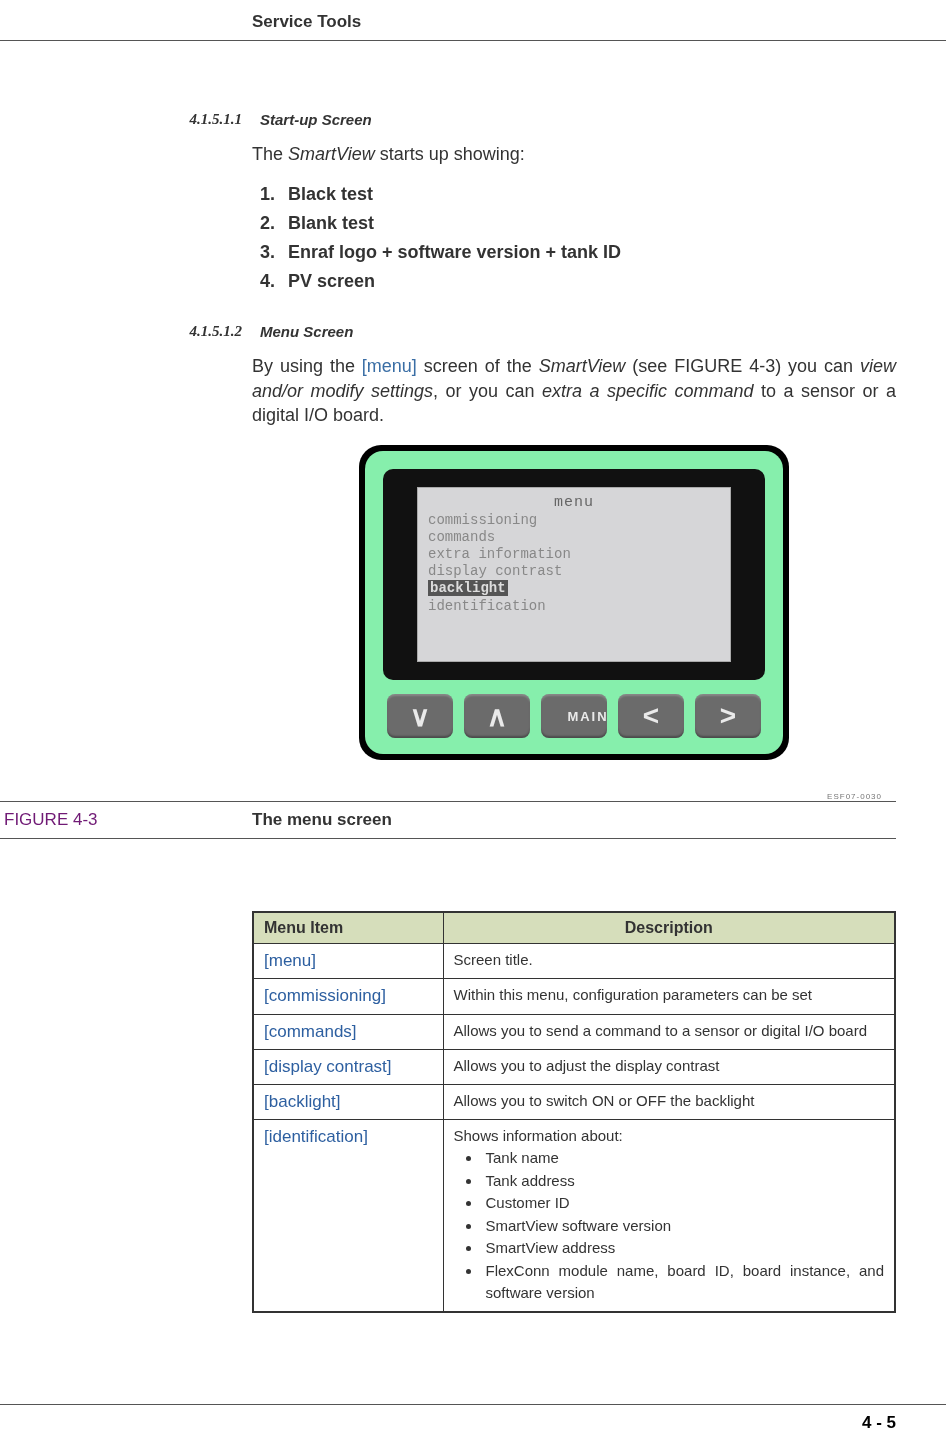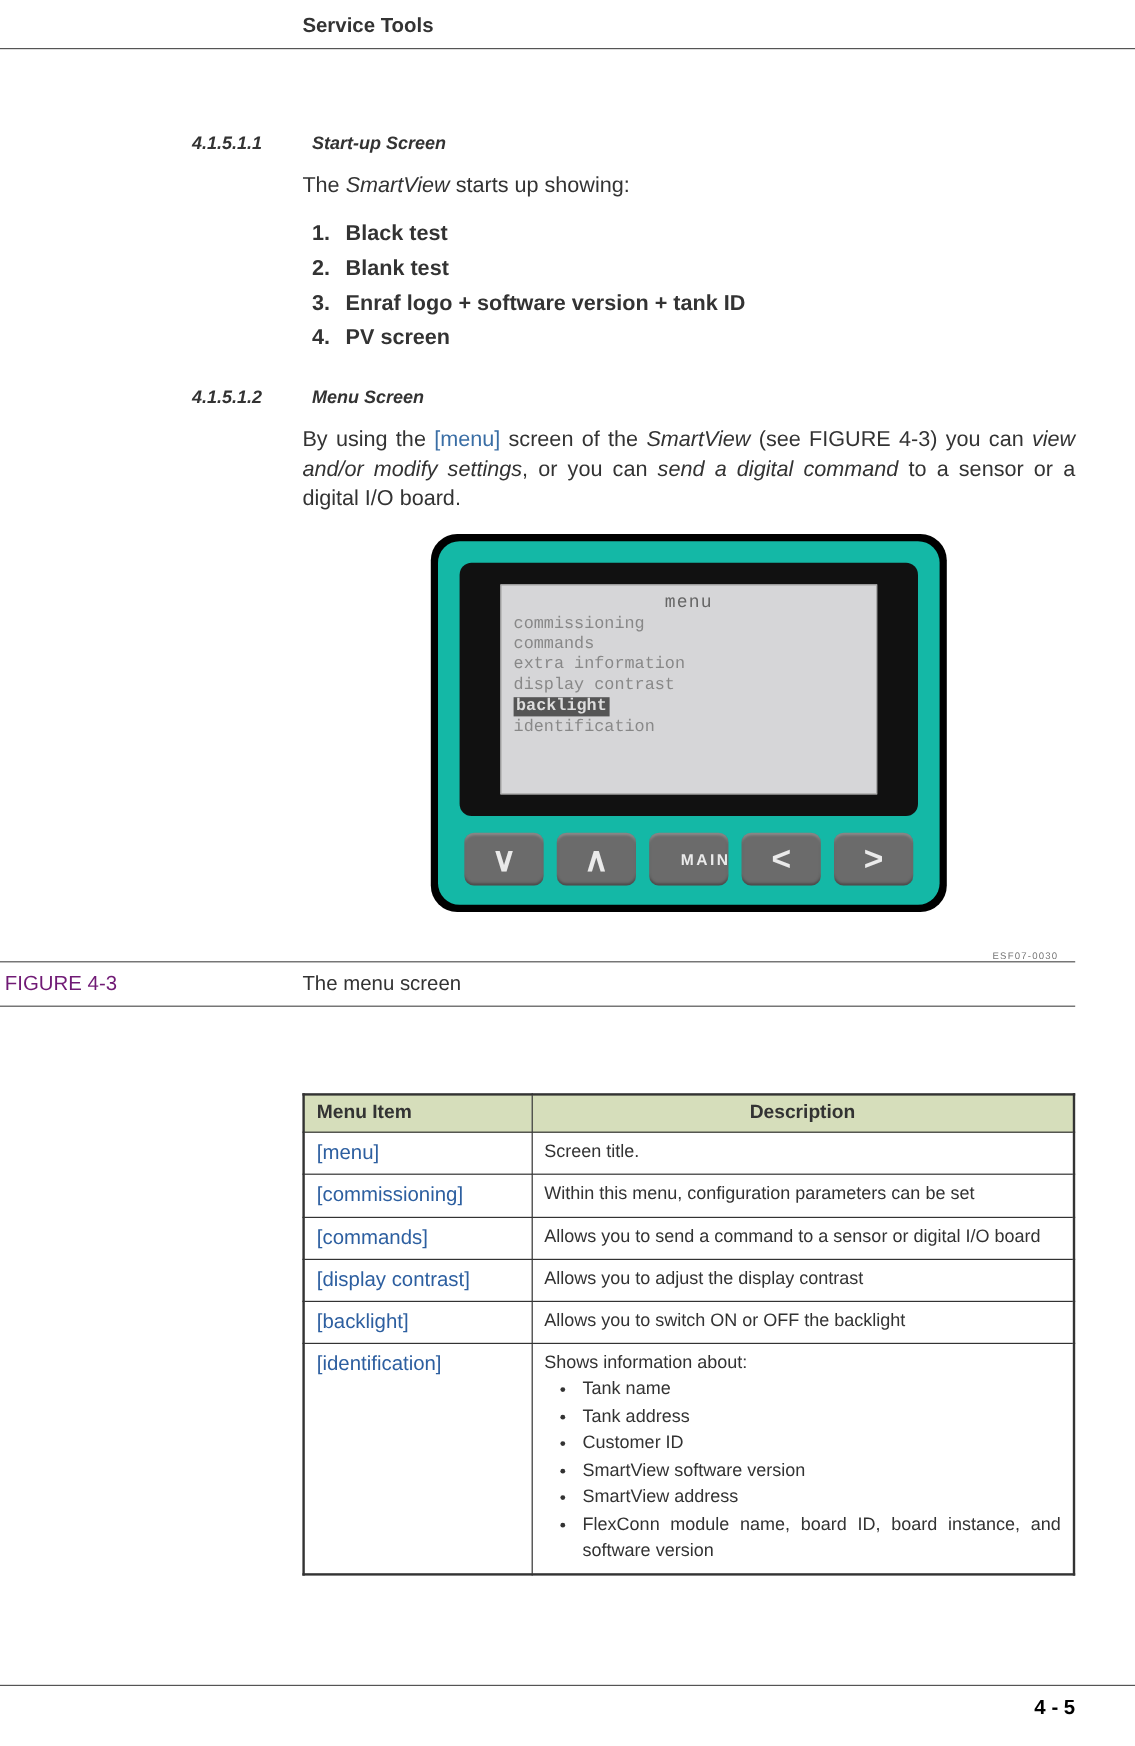--- a/index.html
+++ b/index.html
@@ -36,20 +36,22 @@
     gap: 18px;
     margin-bottom: 14px;
   }
   .heading-num {
     font-size: 15px;
     font-weight: bold;
     font-style: italic;
     color: #333;
     margin-left: -92px;
     width: 82px;
+    text-align: right;
+    font-family: Liberation Serif, serif;
   }
   .heading-text {
     font-size: 15px;
     font-weight: bold;
     font-style: italic;
     color: #333;
   }
   .para {
     font-size: 18px;
     color: #333;
@@ -84,21 +86,21 @@
   .device-outer {
     width: 430px;
     height: 315px;
     background: #000;
     border-radius: 22px;
     padding: 6px;
   }
   .device-bezel {
     width: 100%;
     height: 100%;
-    background: #14b8a6;
+    background: #86efac;
     border-radius: 18px;
     padding: 18px 18px 14px 18px;
     display: flex;
     flex-direction: column;
     gap: 14px;
   }
   .device-screen-outer {
     background: #111;
     border-radius: 10px;
     padding: 18px 34px;
@@ -172,20 +174,21 @@
   }
   .figure-label {
     width: 252px;
     font-size: 17px;
     color: #701a75;
     padding-left: 4px;
   }
   .figure-caption {
     font-size: 17px;
     color: #333;
+    font-weight: bold;
   }
   .menu-table {
     border-collapse: collapse;
     width: 100%;
     margin-top: 72px;
     border: 2px solid #333;
   }
   .menu-table th {
     background: #d6debb;
     color: #333;
@@ -285,21 +288,21 @@
     <li>Enraf logo + software version + tank ID</li>
     <li>PV screen</li>
   </ol>
 
   <div class="heading-row">
     <div class="heading-num">4.1.5.1.2</div>
     <div class="heading-text">Menu Screen</div>
   </div>
 
   <p class="para">
-    <span>By using the </span><span class="menu-tag">[menu]</span><span> screen of the </span><span class="italic">SmartView</span><span> (see FIGURE 4-3) you can </span><span class="italic">view and/or modify settings</span><span>, or you can </span><span class="italic">send a digital command</span><span> to a sensor or a digital I/O board.</span>
+    <span>By using the </span><span class="menu-tag">[menu]</span><span> screen of the </span><span class="italic">SmartView</span><span> (see FIGURE 4-3) you can </span><span class="italic">view and/or modify settings</span><span>, or you can </span><span class="italic">extra a specific command</span><span> to a sensor or a digital I/O board.</span>
   </p>
 
   <div class="device-wrap">
     <div class="device-outer">
       <div class="device-bezel">
         <div class="device-screen-outer">
           <div class="device-screen">
             <div class="screen-title">menu</div>
             <div class="screen-line">commissioning</div>
             <div class="screen-line">commands</div>

